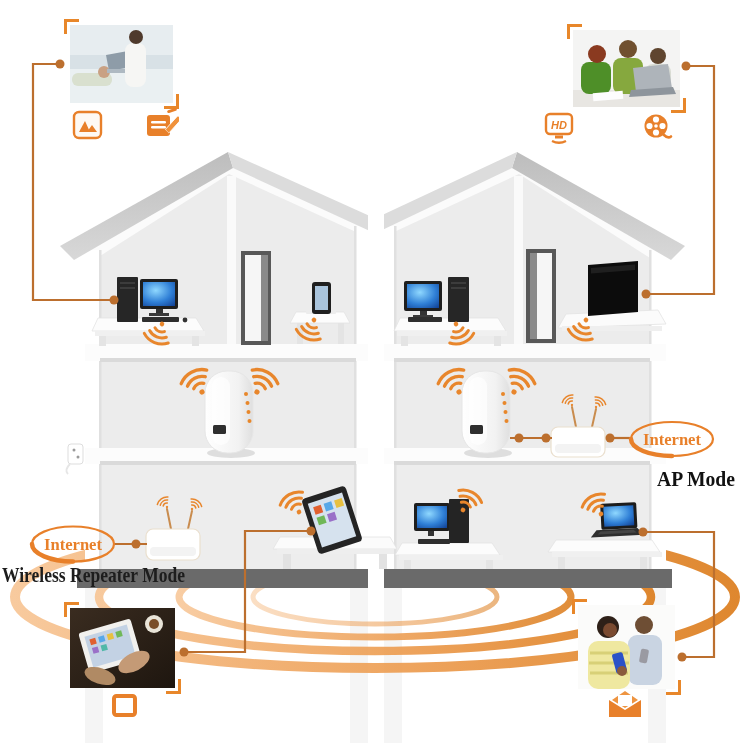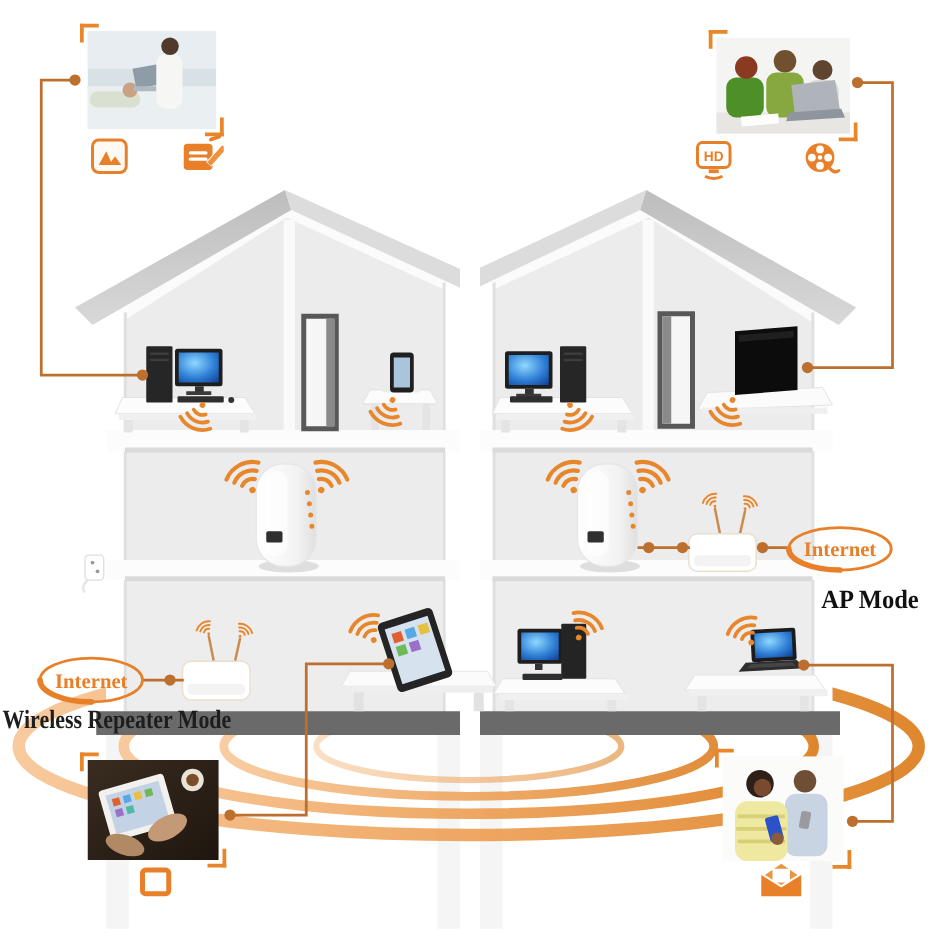--- a/index.html
+++ b/index.html
@@ -401,21 +401,21 @@
     <rect x="2" y="9" width="23" height="21" rx="3" fill="#E8802A"></rect>
     <rect x="6" y="15" width="15" height="2.6" rx="1.3" fill="#FFFFFF"></rect>
     <rect x="6" y="20" width="15" height="2.6" rx="1.3" fill="#FFFFFF"></rect>
     <g transform="rotate(42 26 21)">
       <rect x="23.5" y="8" width="5" height="19" rx="1" fill="#F0923C" stroke="#FFFFFF" stroke-width="0.8"></rect>
       <polygon points="23.5,27 28.5,27 26,32" fill="#E8802A"></polygon>
     </g>
   </svg>
 </div>
 
-<div class="ico" style="left:556px;top:112px;">
+<div class="ico" style="left:544px;top:112px;font-style:italic;">
   <svg width="30" height="32" viewBox="0 0 30 32">
     <rect x="2" y="2" width="26" height="20" rx="4" fill="#FFFFFF" stroke="#E8802A" stroke-width="2.4"></rect>
     <text x="15" y="17" text-anchor="middle" font-size="11" font-weight="bold" fill="#E8802A" style="font-family:'Liberation Sans',sans-serif;">HD</text>
     <rect x="11" y="23.5" width="8" height="3" fill="#E8802A"></rect>
     <path d="M8,29 q7,3.5 14,0" fill="none" stroke="#E8802A" stroke-width="2.4"></path>
   </svg>
 </div>
 
 <div class="ico" style="left:641px;top:112px;">
   <svg width="32" height="32" viewBox="0 0 32 32">

